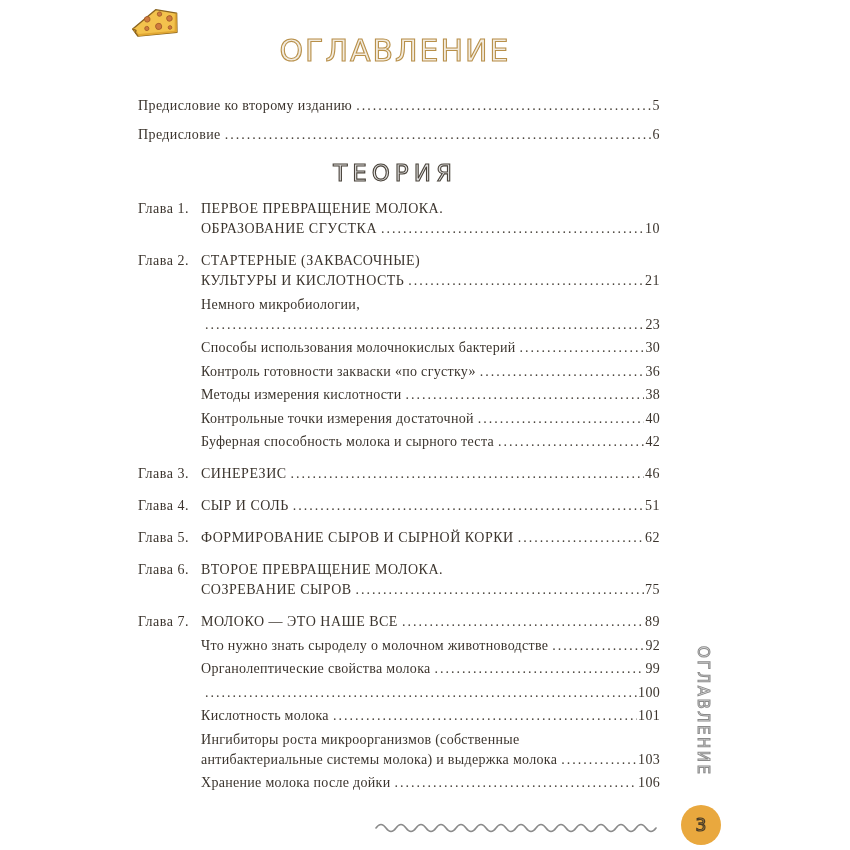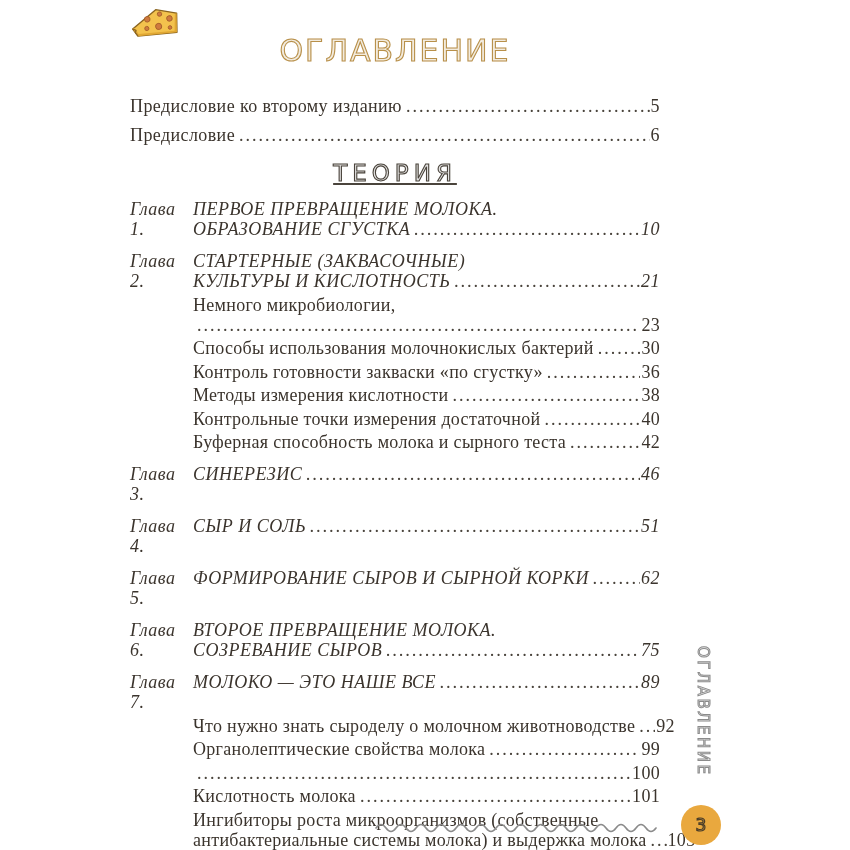--- a/index.html
+++ b/index.html
@@ -8,38 +8,38 @@
     width:810px; height:850px;
     background:#ffffff;
     overflow:hidden;
     font-family:"Liberation Serif", serif;
     color:#3b342d;
   }
 
   
   .techno { font-family:"DejaVu Sans", sans-serif; font-weight:400; }
   .outline-gold  { color:rgba(184,144,74,0.18); -webkit-text-stroke:1.1px #b8904a; }
-  .outline-dark  { color:rgba(59,52,45,0.15);text-decoration:underline;   -webkit-text-stroke:1.1px #4a443c; }
+  .outline-dark  { color:rgba(59,52,45,0.15);   -webkit-text-stroke:1.1px #4a443c; }
   .outline-gray  { color:rgba(139,139,139,0.18);-webkit-text-stroke:1px  #8b8b8b; }
   .outline-badge { color:rgba(74,61,40,0.25);   -webkit-text-stroke:1.2px #4a3d28; }
 
   
   .cheese-icon { position:absolute; left:127px; top:3px; }
   .page-title {
     position:absolute; left:130px; top:33px; width:530px;
     text-align:center;
     font-size:30px; letter-spacing:2px;
   }
 
   
   .content { position:absolute; left:130px; top:95px; width:530px; }
 
-  .toc-row { display:flex; line-height:20px; font-size:18px; }
+  .toc-row { display:flex; line-height:20px; font-size:14px;margin-left:8px; }
   .toc-row.front { line-height:22px; margin-bottom:7px; letter-spacing:0.4px; }
-  .toc-row.chapter { margin-top:12px; letter-spacing:0.5px;font-style:italic; }
+  .toc-row.chapter { margin-top:12px; letter-spacing:0.5px; }
   .toc-row.sub { margin-top:3.5px; letter-spacing:0.3px; }
   .toc-row .label { flex:0 0 63px; width:63px; }
   .toc-row .body { flex:1 1 auto; min-width:0; }
   .line { display:block; }
   .line.last { display:flex; align-items:baseline; }
   .line.last .t { white-space:nowrap; }
   .leader {
     flex:1 1 auto; overflow:hidden; white-space:nowrap;
     letter-spacing:2px; margin:0 1px 0 4px; min-width:16px;
     color:#4a443c;

